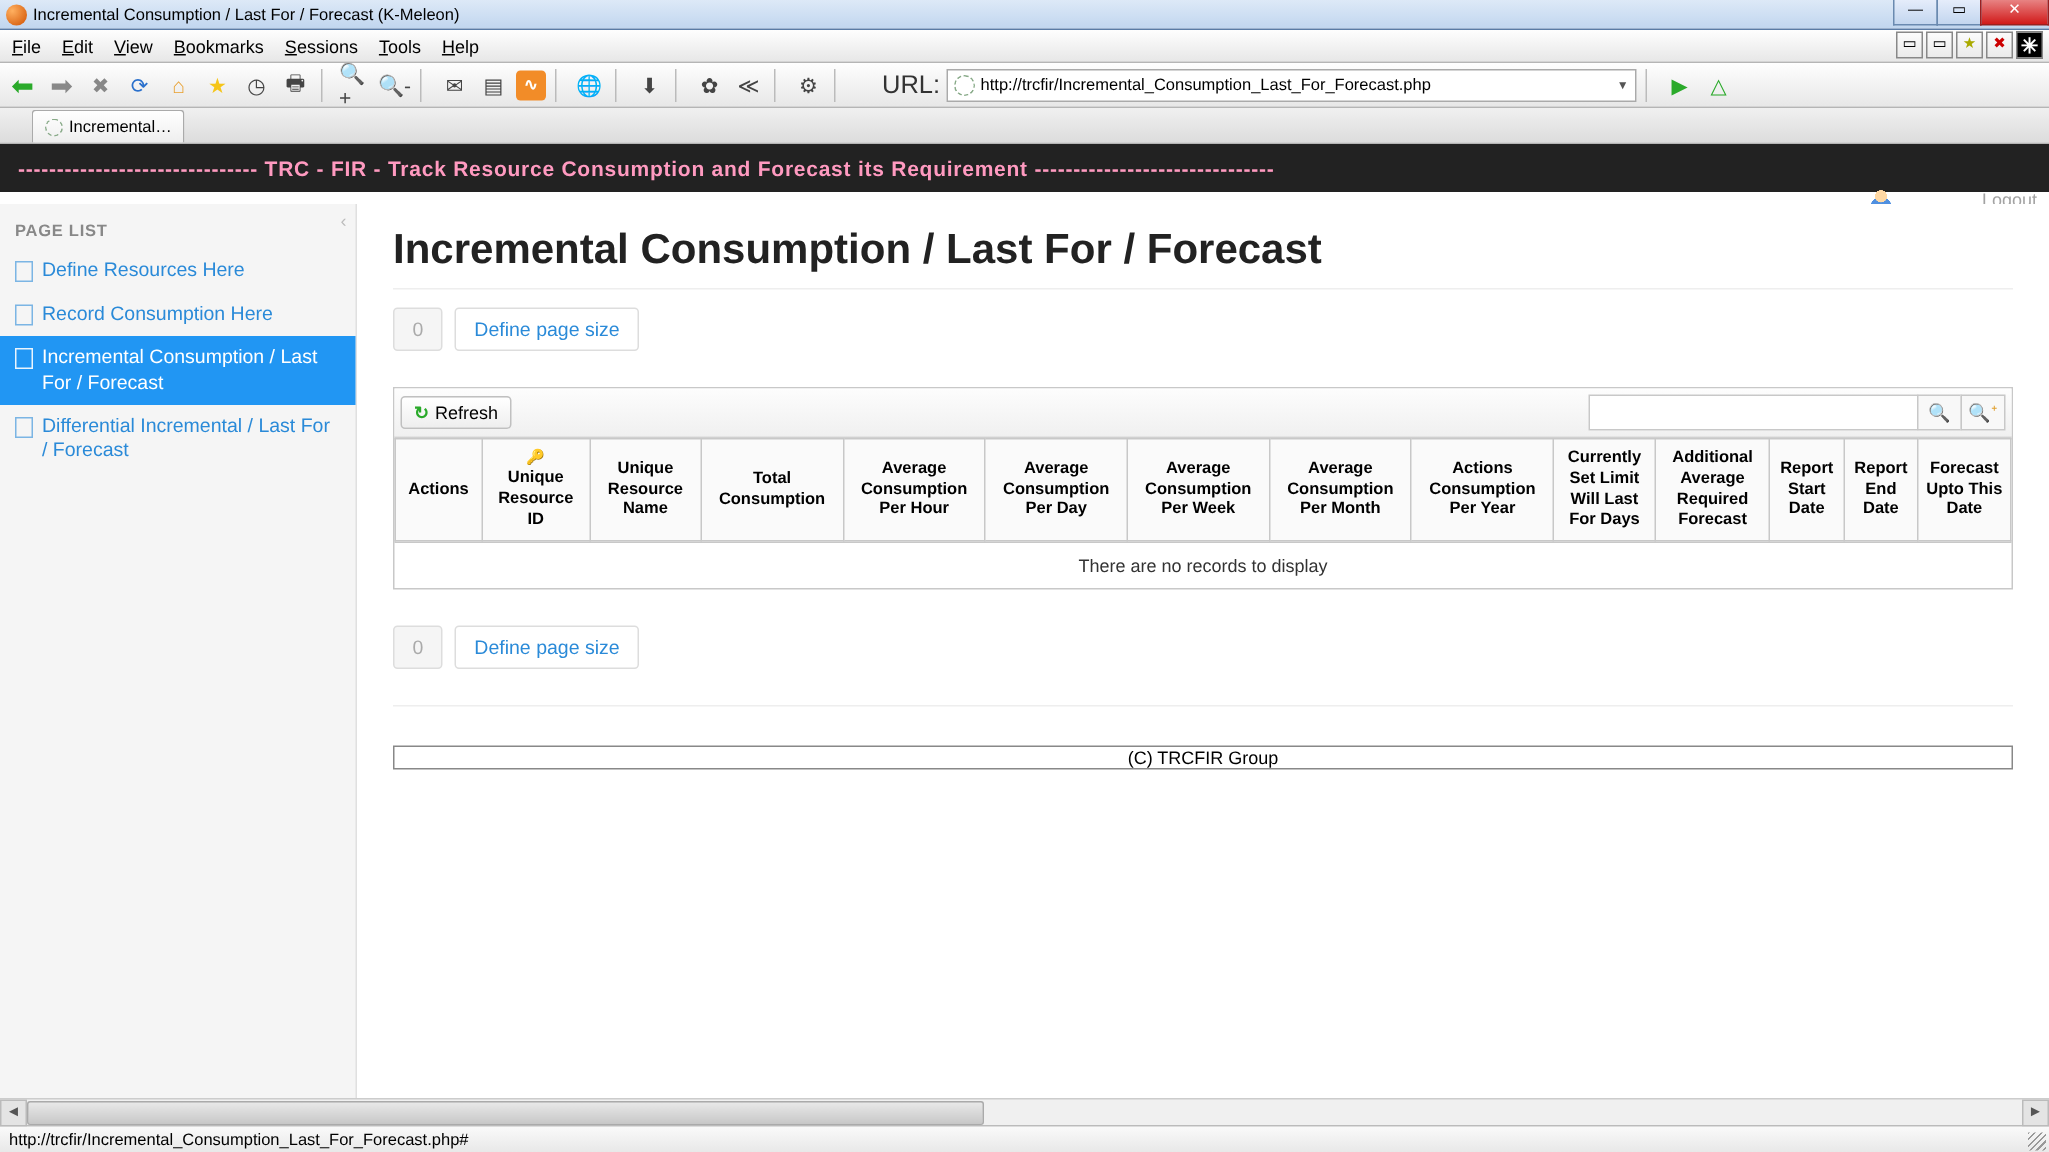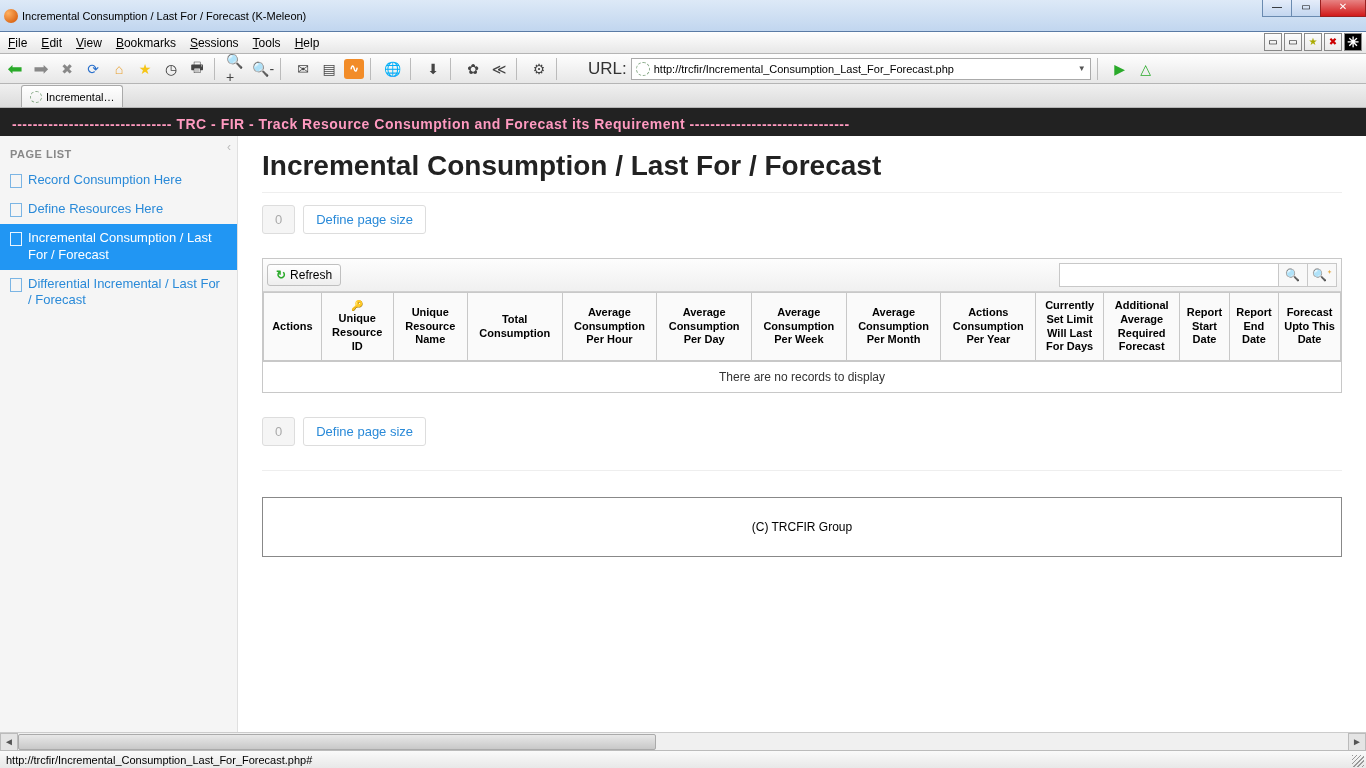--- a/index.html
+++ b/index.html
@@ -1,19 +1,19 @@
 <!DOCTYPE html>
 <html><head>
 <meta charset="utf-8">
 <style>
   * { box-sizing: border-box; margin: 0; padding: 0; }
   body { font-family: Arial, sans-serif; font-size: 12px; background: #fff; overflow: hidden; width: 1366px; height: 768px; position: relative; }
 
   
-  .window-titlebar { height: 32px; background: linear-gradient(#dde9f7,#c1d6ef); border-bottom: 1px solid #5a7ba5; display: flex; align-items: center; padding-left: 4px; position: relative; }
+  .window-titlebar { height: 20px; background: linear-gradient(#dde9f7,#c1d6ef); border-bottom: 1px solid #5a7ba5; display: flex; align-items: center; padding-left: 4px; position: relative; }
   .window-titlebar .app-icon { width: 14px; height: 14px; background: radial-gradient(circle at 30% 30%, #ffb060, #d05000); border-radius: 50%; margin-right: 4px; }
   .window-titlebar .title-text { font-size: 11px; color: #000; }
   .window-controls { position: absolute; right: 0; top: -1px; display: flex; }
   .window-controls .btn { width: 30px; height: 18px; border: 1px solid #6a8ab0; border-top: none; font-size: 10px; text-align: center; line-height: 16px; margin-left: -1px; }
   .window-controls .min { background: linear-gradient(#e7eefb,#c3d6ef); }
   .window-controls .max { background: linear-gradient(#e7eefb,#c3d6ef); }
   .window-controls .close { background: linear-gradient(#e98989,#d11a1a); color: #fff; width: 46px; border-color:#9a2020;}
 
   
   .menubar { height: 22px; background: linear-gradient(#fefefe,#e7e7e7); border-bottom: 1px solid #b5b5b5; display: flex; align-items: center; padding: 0 8px; gap: 14px; font-size: 12px; position: relative; }
@@ -83,21 +83,21 @@
   .search-box { border: 1px solid #c8c8c8; height: 24px; width: 220px; background:#fff; }
   .search-btn,.adv-btn{border:1px solid #c8c8c8;height:24px;width:30px;text-align:center;line-height:22px;margin-left:-1px;background:#f8f8f8;}
   .search-btn{color:#e0a030;}
   .adv-btn{color:#e0a030;}
 
   .grid-table { width: 100%; border-collapse: collapse; table-layout: fixed; }
   .grid-table th { border: 1px solid #c8c8c8; background: #fafafa; font-size: 11px; font-weight: bold; padding: 6px 4px; text-align: center; vertical-align: middle; line-height: 1.25; }
   .grid-table .key-ico{color:#e0a030;font-size:10px;display:block;}
   .no-records { text-align: center; padding: 8px; font-size: 12px; color: #333; border-top:1px solid #c8c8c8;}
 
-  .footer-box { border: 1px solid #888; text-align: center; padding: 22px; font-size: 12px; margin-top: 26px; }
+  .footer-box { border: 1px solid #888; text-align: center; padding: 0; font-size: 12px; margin-top: 26px; }
 
   
   .hscroll-area{position:absolute;left:0;right:0;bottom:18px;height:18px;background:#f0f0f0;border-top:1px solid #ccc;display:flex;}
   .hscroll-area .arrow{width:18px;height:18px;background:#e4e4e4;border:1px solid #bbb;text-align:center;font-size:10px;line-height:16px;color:#555;}
   .hscroll-area .track{flex:1;position:relative;}
   .hscroll-area .thumb{position:absolute;left:0;width:48%;height:16px;top:1px;background:linear-gradient(#e8e8e8,#c8c8c8);border:1px solid #aaa;border-radius:2px;}
 
   
   .statusbar{position:absolute;left:0;right:0;bottom:0;height:18px;background:linear-gradient(#fafafa,#e8e8e8);border-top:1px solid #bbb;font-size:11px;padding:1px 6px;display:flex;align-items:center;}
   .statusbar .grip{position:absolute;right:2px;bottom:1px;width:12px;height:12px;background:repeating-linear-gradient(135deg,#999 0 1px,transparent 1px 3px);}
@@ -183,25 +183,25 @@
     <span class="logout">Logout</span>
   </div>
 </div>
 
 <div class="app-body">
   <div class="sidebar">
     <div class="collapse">‹</div>
     <h4>PAGE LIST</h4>
     <div class="nav-item">
       <div class="doc-ico"></div>
+      <span>Define Resources Here</span>
+    </div>
+    <div class="nav-item">
+      <div class="doc-ico"></div>
       <span>Record Consumption Here</span>
-    </div>
-    <div class="nav-item">
-      <div class="doc-ico"></div>
-      <span>Define Resources Here</span>
     </div>
     <div class="nav-item active">
       <div class="doc-ico"></div>
       <span>Incremental Consumption / Last For / Forecast</span>
     </div>
     <div class="nav-item">
       <div class="doc-ico"></div>
       <span>Differential Incremental / Last For / Forecast</span>
     </div>
   </div>

